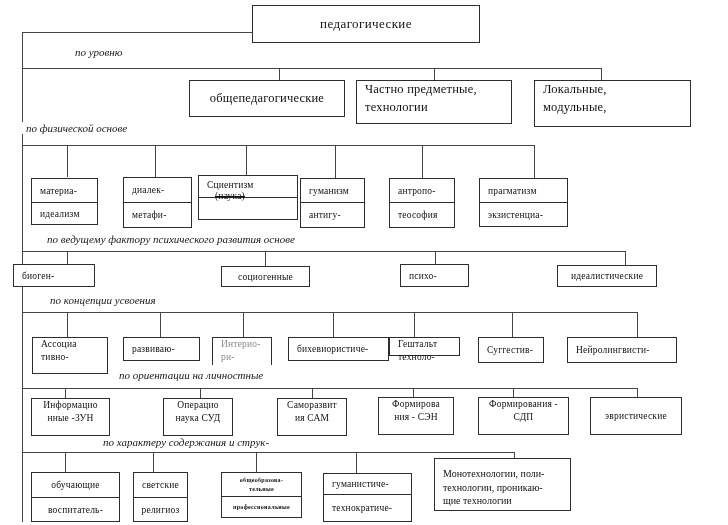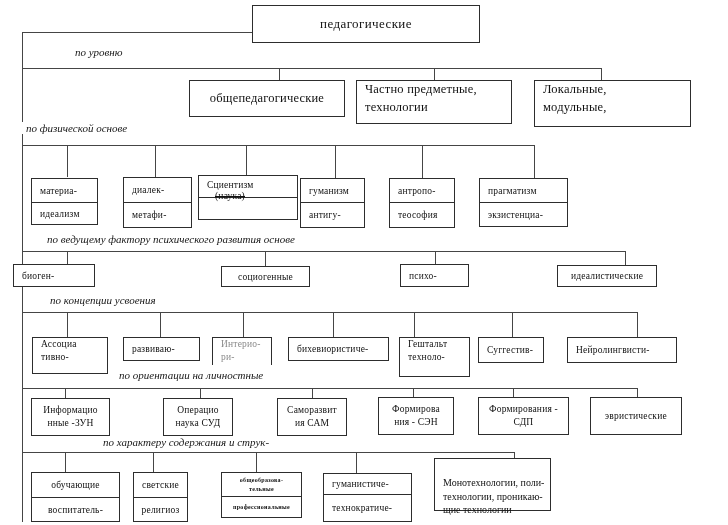--- a/index.html
+++ b/index.html
@@ -13,21 +13,21 @@
   .cell.ctr{justify-content:center;padding-left:0;text-align:center;}
   .f13{font-size:13px;letter-spacing:.4px;}
   .f12{font-size:12.5px;letter-spacing:.2px;line-height:1.5;}
   .f95{font-size:9.5px;letter-spacing:.2px;}
   .f10{font-size:10px;}
   .tiny{font-size:6px;font-weight:bold;letter-spacing:.3px;line-height:1.5;}
   .lbl{position:absolute;font-style:italic;font-size:11px;white-space:nowrap;
        background:#fff;padding:0 4px;color:#161616;}
   .strike{text-decoration:line-through;padding-left:8px;}
   .gray{color:#8a8a8a;}
-  .center2{display:flex;flex-direction:column;align-items:center;justify-content:center;
+  .center2{display:flex;flex-direction:column;align-items:center;
            text-align:center;line-height:1.35;}
   .left2{padding:0 2px 0 8px;line-height:1.4;}
 </style>
 </head>
 <body>
 
 <div id="canvas">
 
   <div class="vline" style="left:22px;top:32px;height:490px"></div>
   <div class="hline" style="left:22px;top:32px;width:231px"></div>
@@ -167,21 +167,21 @@
   <div class="box f95 cell" style="left:123px;top:337px;width:77px;height:24px">
     <span>развиваю-</span>
   </div>
   <div class="box f95 left2 gray" style="left:212px;top:337px;width:60px;height:28px;border-bottom:none">
     <div>Интерио-</div>
     <div>ри-</div>
   </div>
   <div class="box f95 cell" style="left:288px;top:337px;width:101px;height:24px">
     <span>бихевиористиче-</span>
   </div>
-  <div class="box f95 left2" style="left:399px;top:337px;width:71px;height:40px">
+  <div class="box f95 left2" style="left:389px;top:337px;width:71px;height:19px">
     <div>Гештальт</div>
     <div>техноло-</div>
   </div>
   <div class="box f95 cell" style="left:478px;top:337px;width:66px;height:26px">
     <span>Суггестив-</span>
   </div>
   <div class="box f95 cell" style="left:567px;top:337px;width:110px;height:26px">
     <span>Нейролингвисти-</span>
   </div>
 
@@ -235,19 +235,19 @@
     </div>
   </div>
   <div class="box f95" style="left:323px;top:473px;width:89px;height:49px">
     <div class="cell cb" style="height:21px">
         <span>гуманистиче-</span>
       </div>
     <div class="cell" style="height:26px">
         <span>технократиче-</span>
       </div>
   </div>
-  <div class="box f10" style="left:434px;top:458px;width:117px;height:53px;padding:17px 2px 0 8px;line-height:1.35">
+  <div class="box f10" style="left:434px;top:458px;width:137px;height:53px;padding:8px 2px 0 8px;line-height:1.35">
     <div>Монотехнологии, поли-</div>
     <div>технологии, проникаю-</div>
     <div>щие технологии</div>
   </div>
 
 </div>
 
 </body></html>

